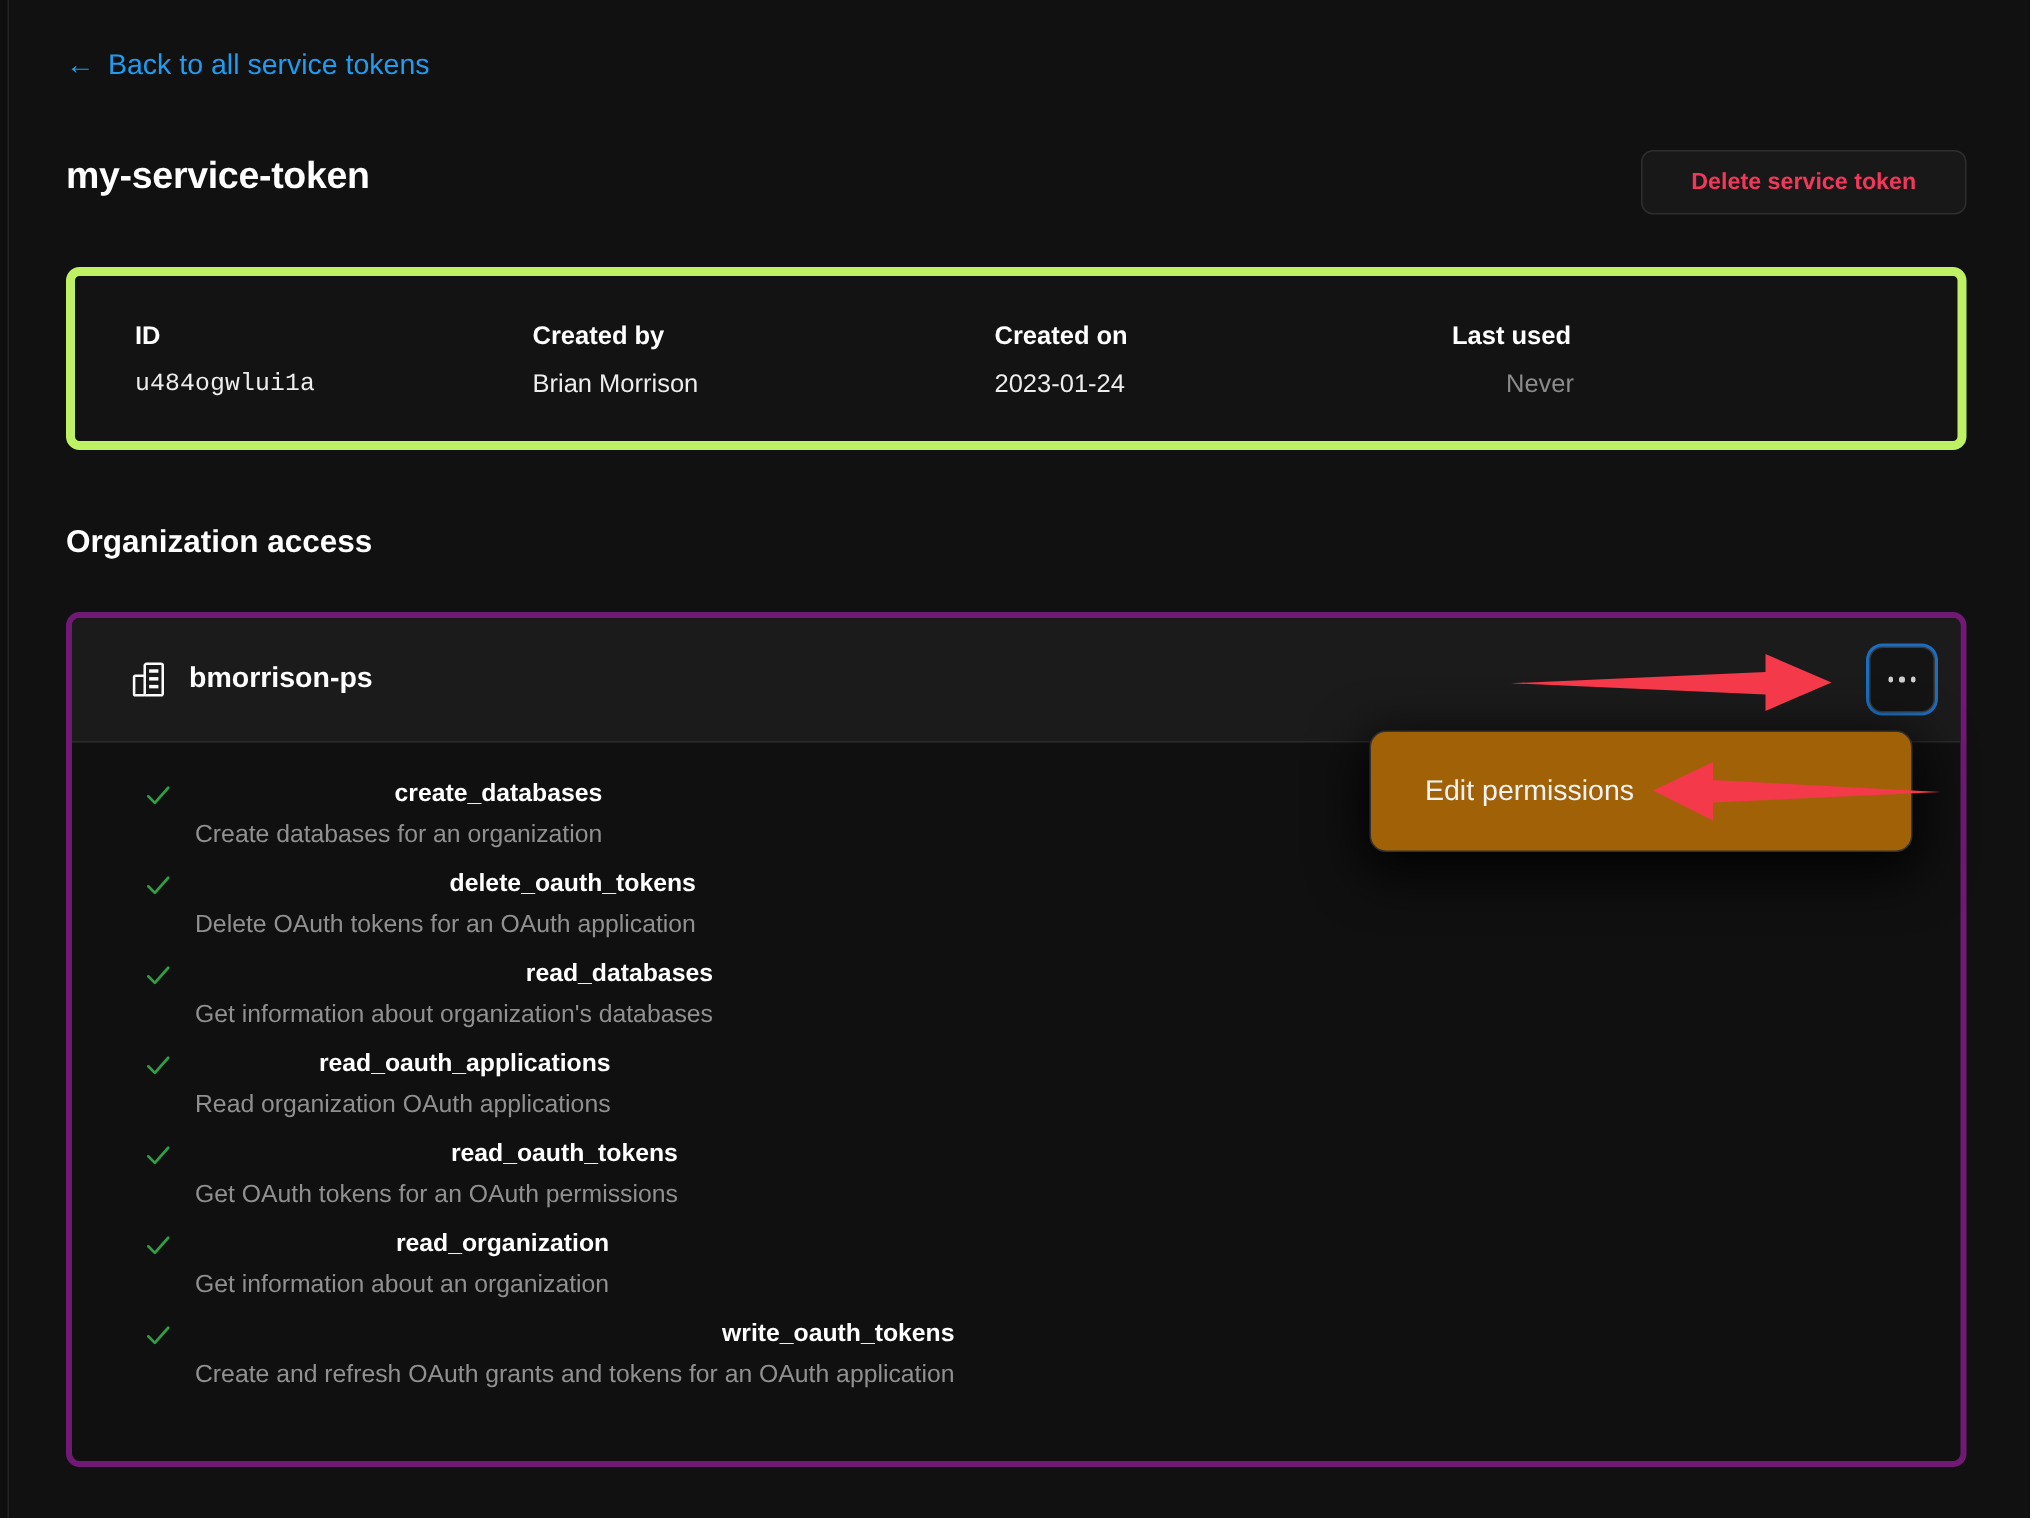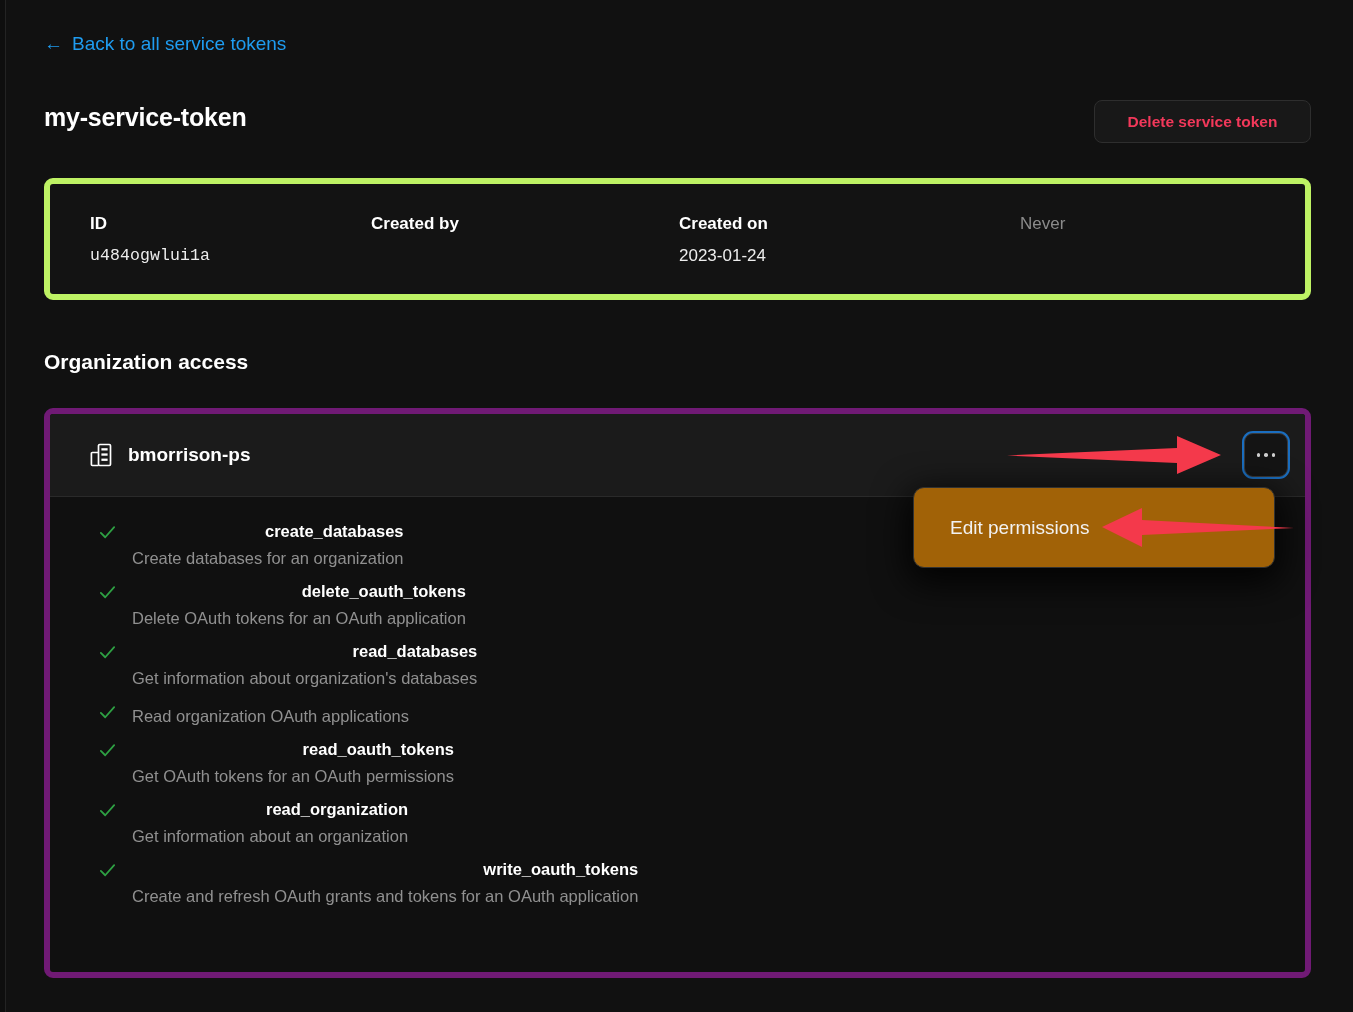--- a/index.html
+++ b/index.html
@@ -67,21 +67,21 @@
     width: 1267px; height: 122px;
     background: #131313;
     border: 6px solid #bef264;
     border-radius: 9px;
     display: flex;
   }
   .info-col {
     padding-top: 30px;
   }
   .info-col.c1 { padding-left: 40px; width: 305px; }
-  .info-col.c2 { width: 308px; margin-left: 16px; }
+  .info-col.c2 { width: 308px; }
   .info-col.c3 { width: 305px; }
   .info-col.c4 { width: 300px; }
   .info-label {
     font-size: 17px; font-weight: 700; color: #ffffff;
     margin-bottom: 12px;
   }
   .info-value {
     font-size: 17px; color: #ededed;
   }
   .info-value.mono {
@@ -95,21 +95,21 @@
   .section-heading {
     position: absolute; left: 37px; top: 350px;
     font-size: 21px; font-weight: 700; color: #ffffff;
     margin: 0;
   }
 
   
   .org-card {
     position: absolute; left: 37px; top: 408px;
     width: 1267px; height: 570px;
-    border: 6px solid #701a75;
+    border: 4px solid #701a75;
     border-radius: 9px;
     background: #101010;
     overflow: hidden;
   }
   .org-header {
     height: 83px;
     background: #1b1b1b;
     border-bottom: 1px solid #2a2a2a;
     display: flex; align-items: center;
     padding: 0 18px 0 40px;
@@ -192,26 +192,28 @@
 
     <button class="delete-btn">Delete service token</button>
 
     <div class="info-card">
       <div class="info-col c1">
         <div class="info-label">ID</div>
         <div class="info-value mono">u484ogwlui1a</div>
       </div>
       <div class="info-col c2">
         <div class="info-label">Created by</div>
+        <div class="info-value">Brian Morrison</div>
       </div>
       <div class="info-col c3">
         <div class="info-label">Created on</div>
         <div class="info-value">2023-01-24</div>
       </div>
       <div class="info-col c4">
+        <div class="info-label">Last used</div>
         <div class="info-value muted">Never</div>
       </div>
     </div>
 
     <h2 class="section-heading">Organization access</h2>
 
     <div class="org-card">
 
       <div class="org-header">
         <div class="org-name-wrap">
@@ -258,20 +260,21 @@
             <div class="perm-text">
               <div class="perm-name">read_databases</div>
               <div class="perm-desc">Get information about organization's databases</div>
             </div>
           </div>
           <div class="perm-row">
             <svg class="check-icon" viewBox="0 0 20 20">
               <path d="M3 10.4 L7.6 15 L17 4.4" fill="none" stroke="#2ea043" stroke-width="1.9" stroke-linecap="round" stroke-linejoin="round"></path>
             </svg>
             <div class="perm-text">
+              <div class="perm-name">read_oauth_applications</div>
               <div class="perm-desc">Read organization OAuth applications</div>
             </div>
           </div>
           <div class="perm-row">
             <svg class="check-icon" viewBox="0 0 20 20">
               <path d="M3 10.4 L7.6 15 L17 4.4" fill="none" stroke="#2ea043" stroke-width="1.9" stroke-linecap="round" stroke-linejoin="round"></path>
             </svg>
             <div class="perm-text">
               <div class="perm-name">read_oauth_tokens</div>
               <div class="perm-desc">Get OAuth tokens for an OAuth permissions</div>

